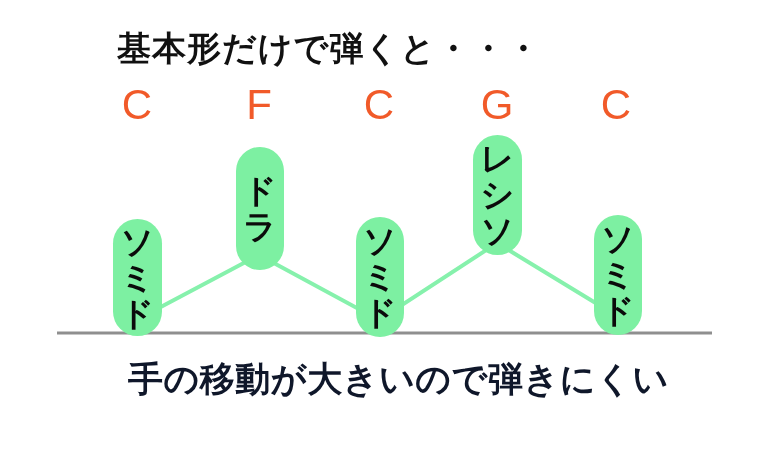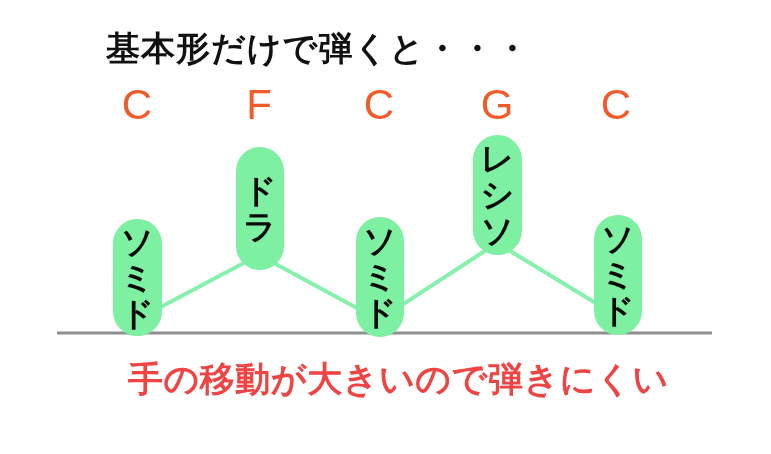--- a/index.html
+++ b/index.html
@@ -3,27 +3,27 @@
 <meta charset="utf-8">
 <style>
   html,body { margin:0; padding:0; background:#ffffff; }
   .stage {
     position:relative; width:771px; height:454px; background:#ffffff;
     overflow:hidden; font-family:"Liberation Sans", sans-serif;
   }
   svg.layer { position:absolute; left:0; top:0; width:771px; height:454px; }
 
   .title {
-    position:absolute; left:106px; top:26px;
+    position:absolute; left:117px; top:26px;
     font-size:34px; font-weight:600; color:#111111; letter-spacing:1px;
     white-space:nowrap;
   }
   .caption {
     position:absolute; left:128px; top:356px;
-    font-size:35px; font-weight:600; color:#ef4444; letter-spacing:0.5px;
+    font-size:35px; font-weight:600; color:#0f172a; letter-spacing:0.5px;
     white-space:nowrap;
   }
 
   .chord-label {
     position:absolute; top:84px; transform:translateX(-50%);
     font-size:42px; line-height:42px; font-weight:500; color:#F15A29;
   }
   .c1 { left:137px; } .c2 { left:259px; } .c3 { left:379px; }
   .c4 { left:497px; } .c5 { left:616px; }
 

